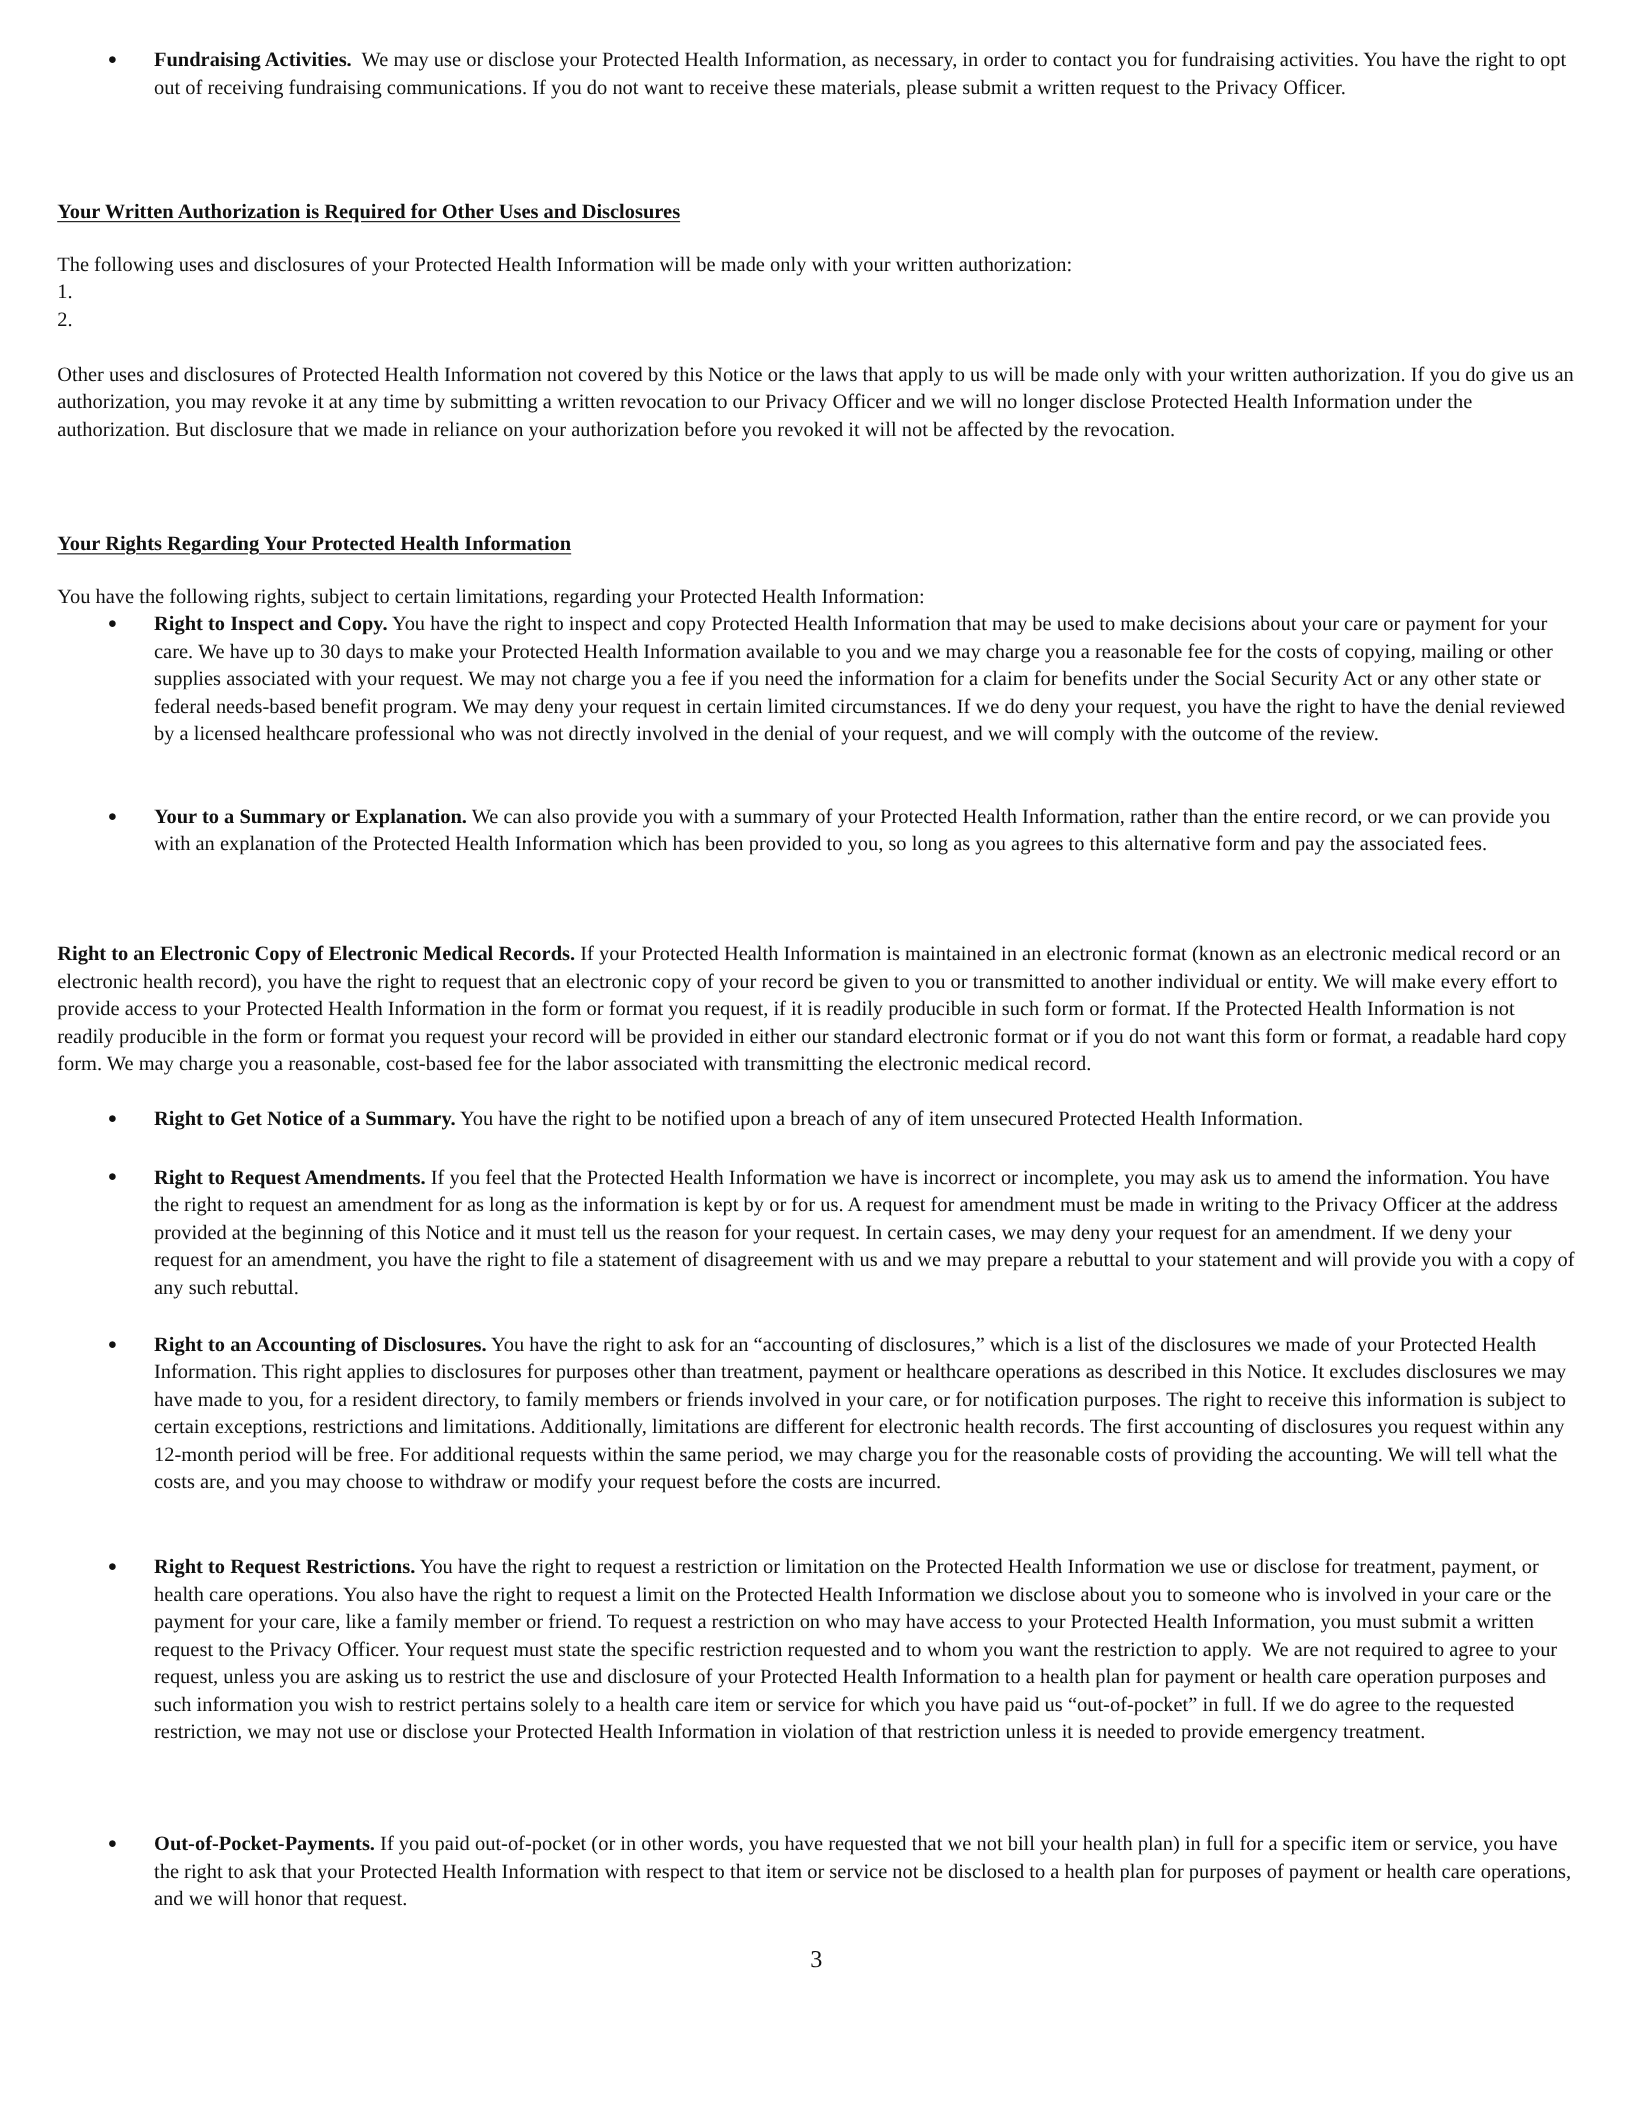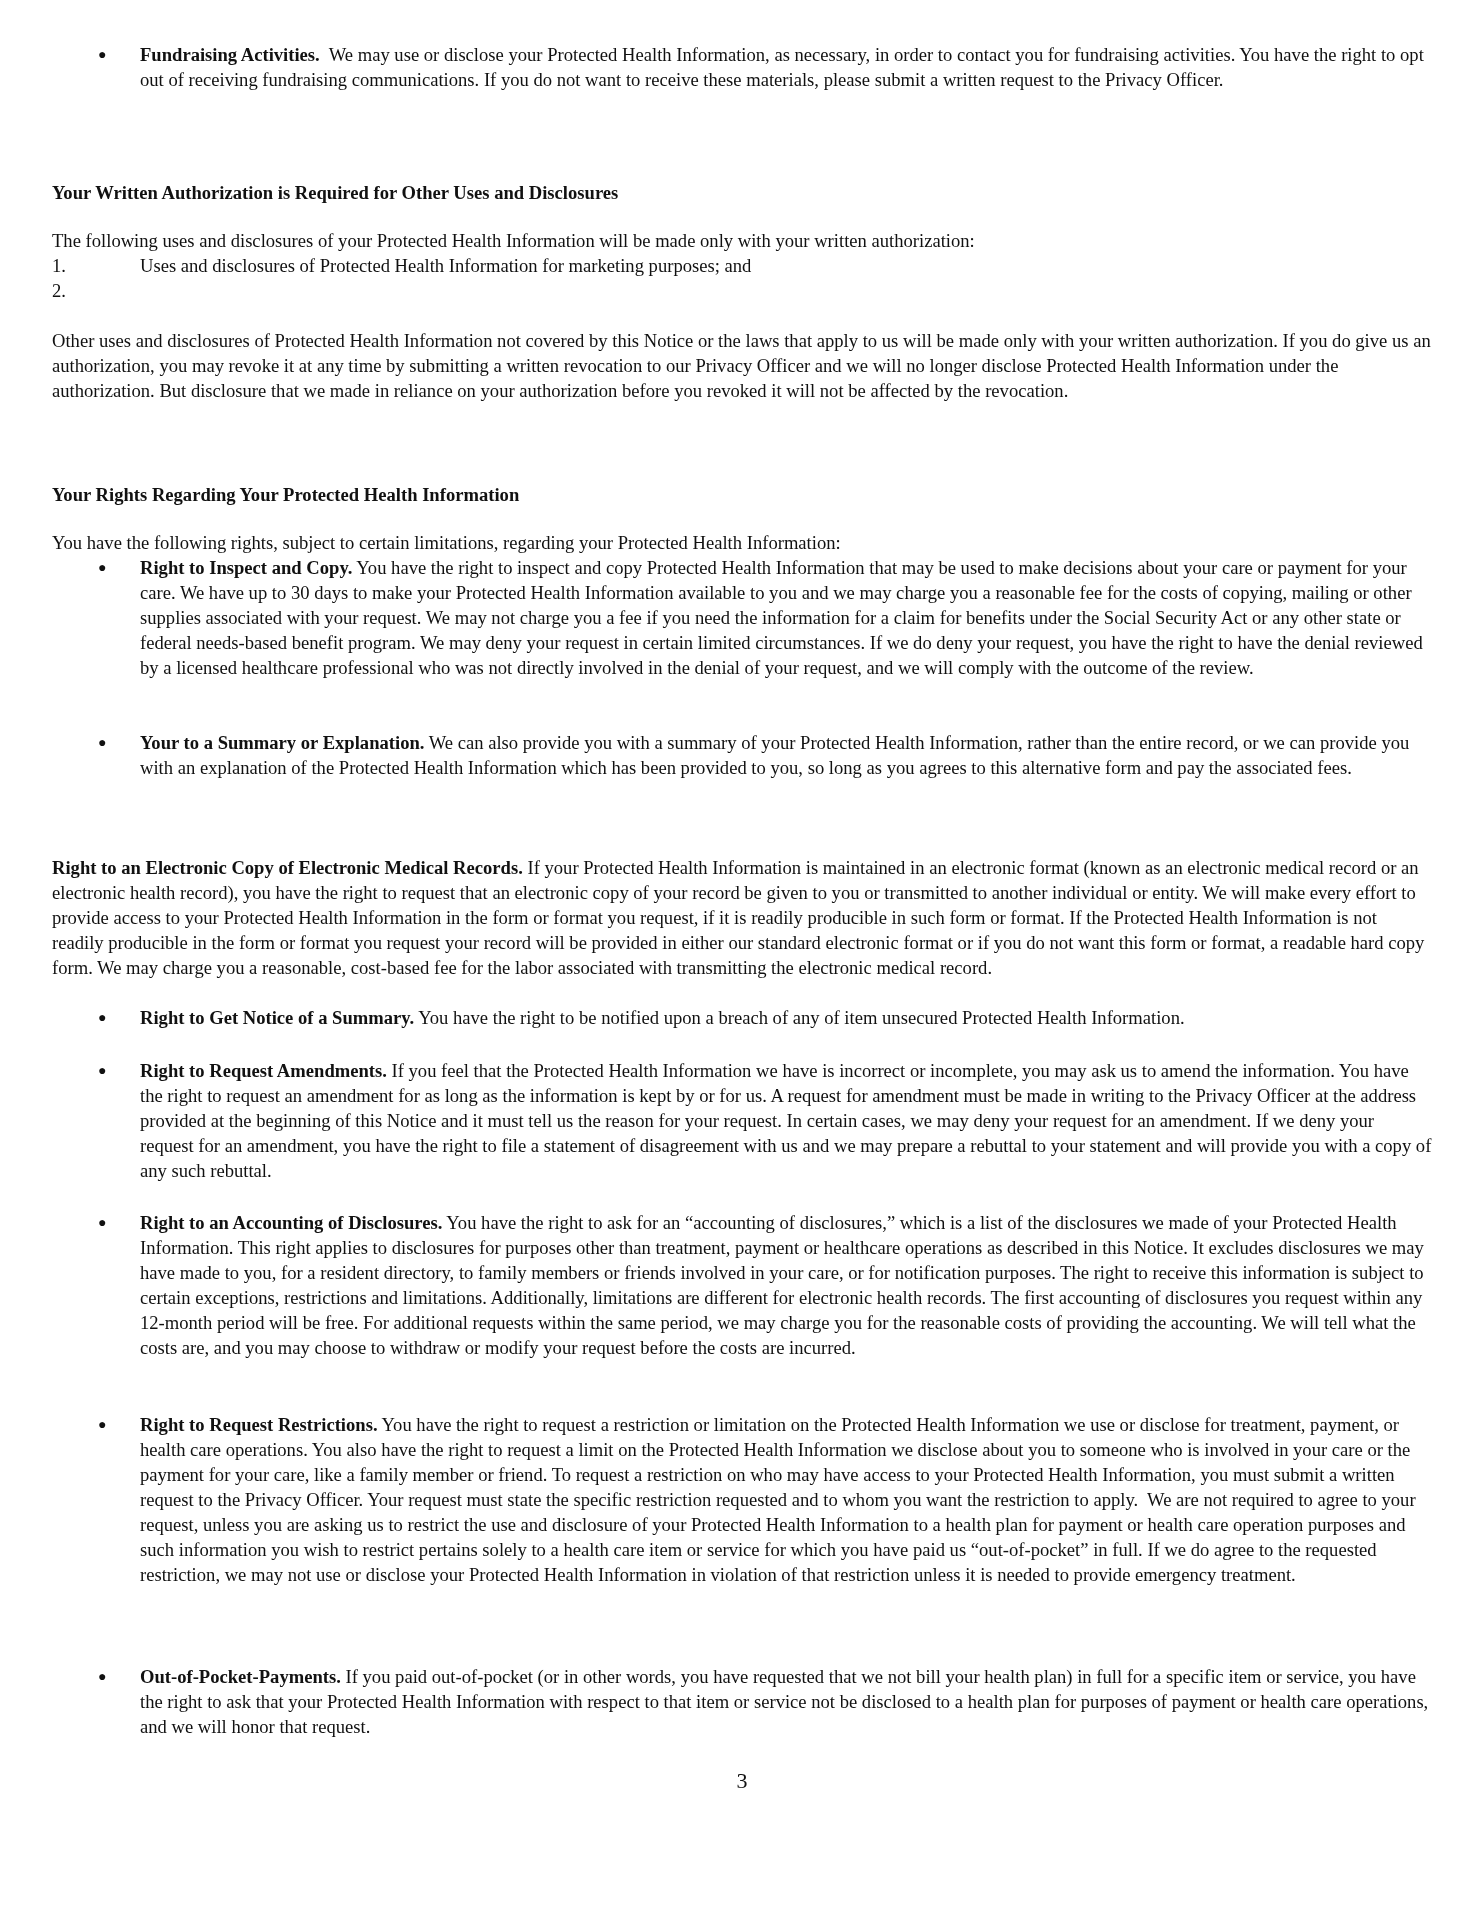--- a/index.html
+++ b/index.html
@@ -39,20 +39,21 @@
     .bullet-text {
       margin-left: 88px;
       width: 1292px;
     }
     .lead {
       font-weight: bold;
       margin-top: 40px;
     }
     .heading {
       font-weight: bold;
+      text-decoration: underline;
       text-underline-offset: 3px;
     }
     .num-row {
       position: relative;
       height: 25px;
     }
     .num {
       position: absolute;
       left: 0;
       top: 0;
@@ -79,21 +80,20 @@
   <div class="bullet-text"><span class="lead">Fundraising Activities.</span><span style="white-space:pre-wrap;">  We may use or disclose your Protected Health Information, as necessary, in order to contact you for fundraising activities. You have the right to opt out of receiving fundraising communications. If you do not want to receive these materials, please submit a written request to the Privacy Officer.</span></div>
 </div>
 
 <div class="blk heading" style="top:180px;">Your Written Authorization is Required for Other Uses and Disclosures</div>
 
 <div class="blk" style="top:228px;">The following uses and disclosures of your Protected Health Information will be made only with your written authorization:</div>
 
 <div class="blk" style="top:253px;">
   <div class="num-row">
     <span class="num">1.</span>
-    <span class="num-text">Uses and disclosures of Protected Health Information for marketing purposes; and</span>
   </div>
   <div class="num-row">
     <span class="num">2.</span>
   </div>
 </div>
 
 <div class="blk" style="top:328px;">Other uses and disclosures of Protected Health Information not covered by this Notice or the laws that apply to us will be made only with your written authorization. If you do give us an authorization, you may revoke it at any time by submitting a written revocation to our Privacy Officer and we will no longer disclose Protected Health Information under the authorization. But disclosure that we made in reliance on your authorization before you revoked it will not be affected by the revocation.</div>
 
 <div class="blk heading" style="top:482px;">Your Rights Regarding Your Protected Health Information</div>
 

